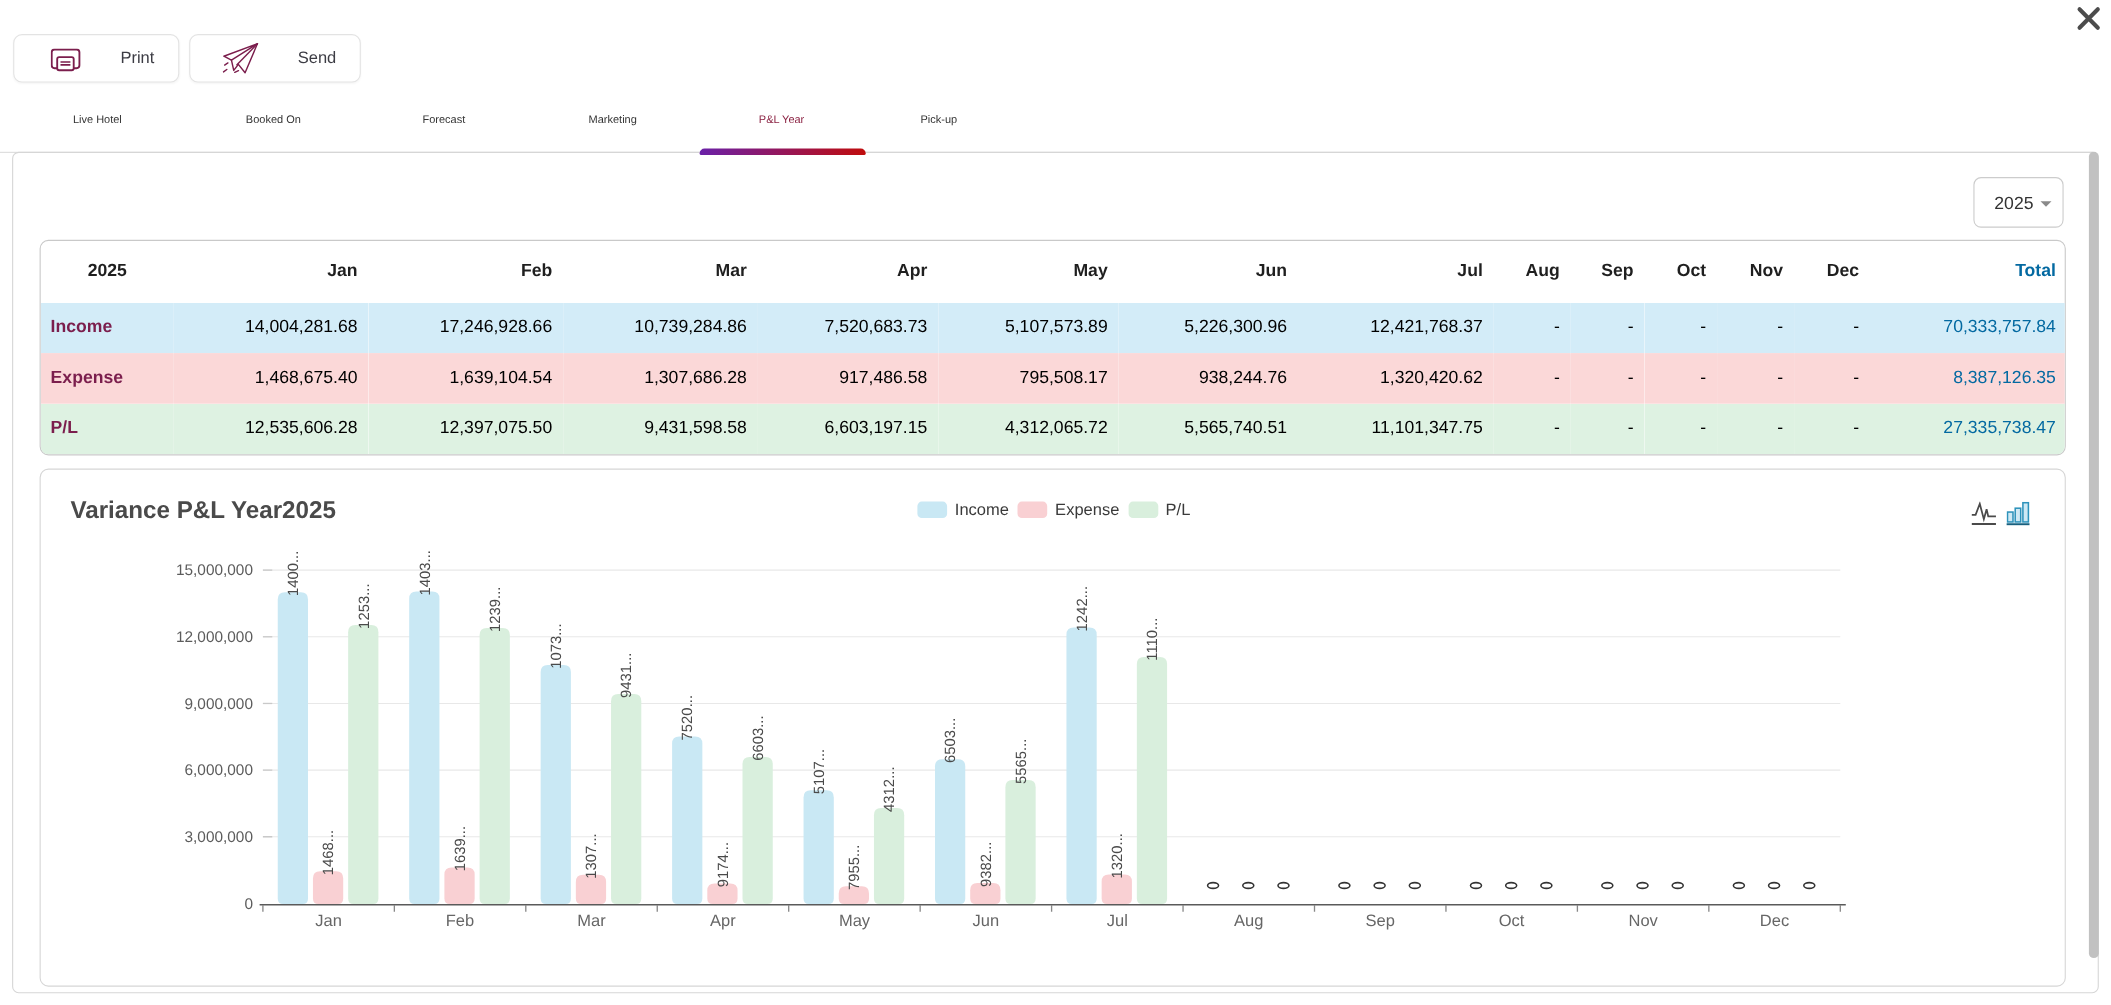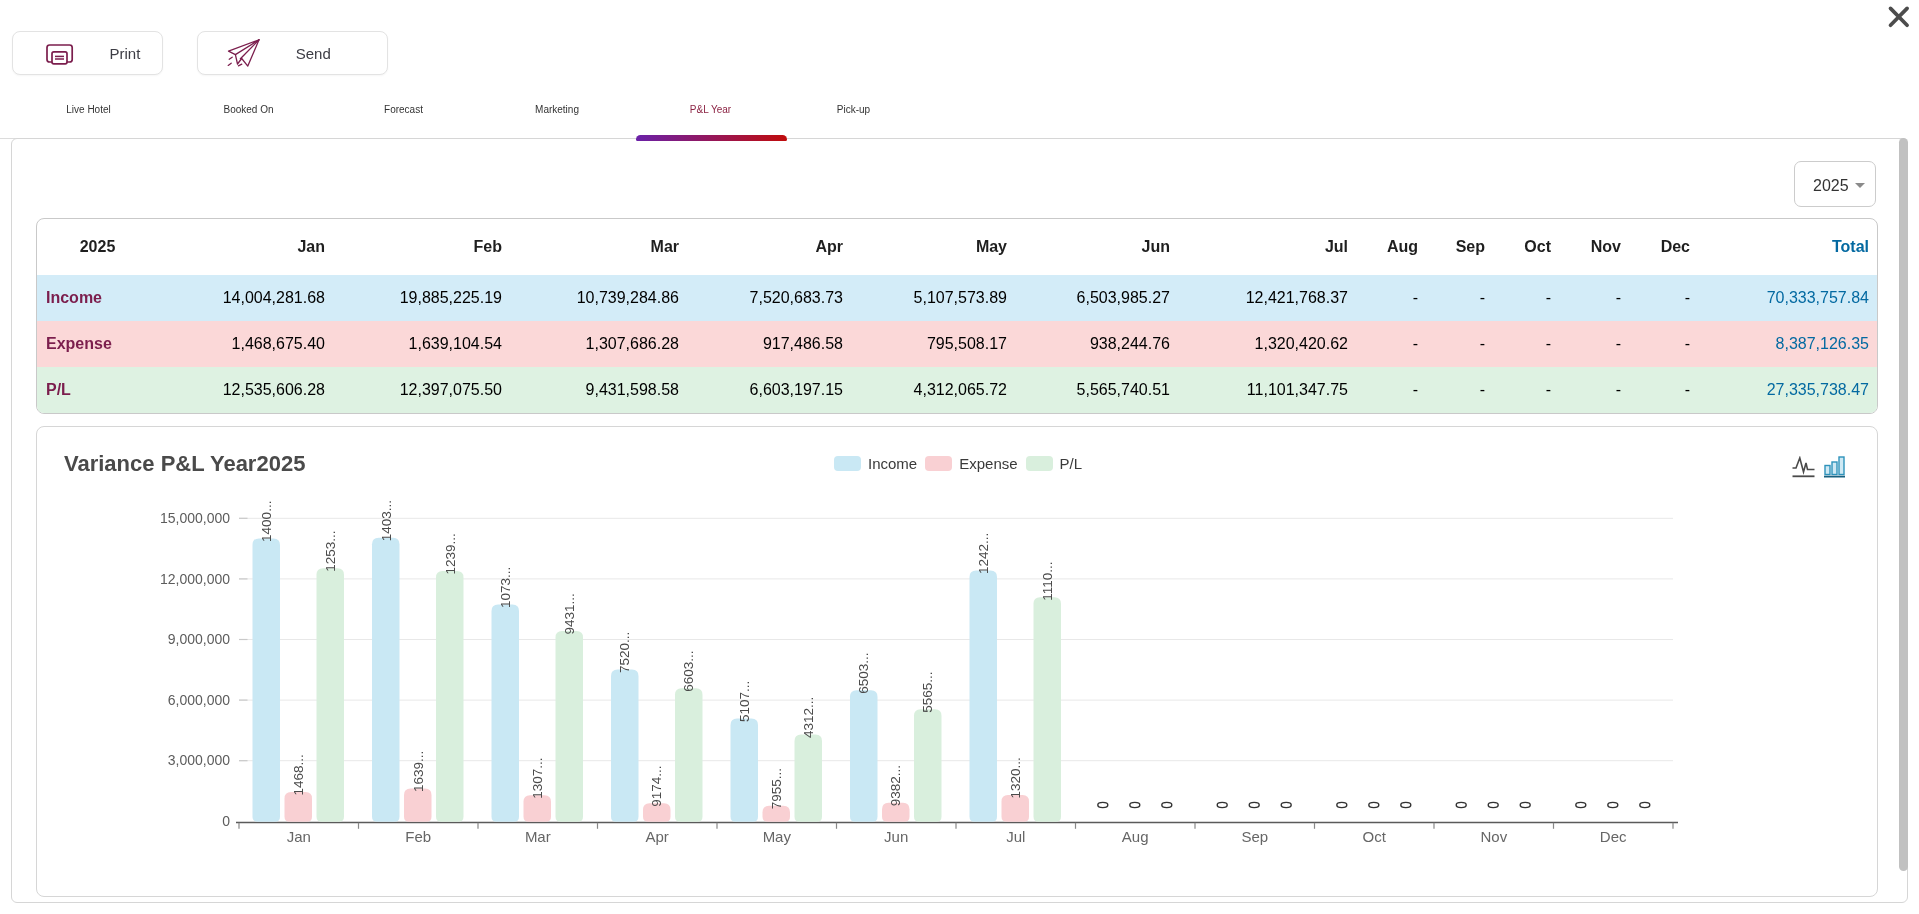--- a/index.html
+++ b/index.html
@@ -50,21 +50,21 @@
 
 <div class="btn" style="left:11.5px;width:151px;">
   <svg class="abs" style="left:33px;top:12px" width="28" height="24" viewBox="0 0 28 24">
     <rect x="1" y="1" width="25.2" height="17" rx="2.6" fill="none" stroke="#7b1e4d" stroke-width="1.7"></rect>
     <rect x="6" y="7.9" width="15" height="12" rx="1.8" fill="#fff" stroke="#7b1e4d" stroke-width="1.7"></rect>
     <line x1="9" y1="12.4" x2="18" y2="12.4" stroke="#7b1e4d" stroke-width="1.5"></line>
     <line x1="9" y1="15" x2="18" y2="15" stroke="#7b1e4d" stroke-width="1.5"></line>
   </svg>
   <span style="left:97px">Print</span>
 </div>
-<div class="btn" style="left:197px;width:191px;">
+<div class="btn" style="left:172px;width:156px;">
   <svg class="abs" style="left:26px;top:7px" width="38" height="32" viewBox="0 0 38 32" fill="none" stroke="#7b1e4d" stroke-width="1.3" stroke-linecap="round" stroke-linejoin="round">
     <path d="M35,0.8 L4.5,12.1 L11.4,15.6 Z"></path>
     <path d="M16.4,19.8 L35,0.8"></path>
     <path d="M11.4,15.6 L13.5,25 L17.7,19.5 L23.8,27.1 L35,0.8"></path>
     <path d="M5.2,20.2 L8.2,18.2 M4.2,26.4 L7.2,24.2 M14.4,26.8 L17.8,25.2"></path>
   </svg>
   <span style="left:97.7px">Send</span>
 </div>
 
 <span class="tab" style="left:88.5px">Live Hotel</span>
@@ -115,25 +115,25 @@
           <th>Aug</th>
           <th>Sep</th>
           <th>Oct</th>
           <th>Nov</th>
           <th>Dec</th>
           <th class="tot">Total</th>
         </tr>
         <tr class="ri">
           <td class="lbl">Income</td>
           <td>14,004,281.68</td>
-          <td>19,885,225.19</td>
+          <td>17,246,928.66</td>
           <td>10,739,284.86</td>
           <td>7,520,683.73</td>
           <td>5,107,573.89</td>
-          <td>6,503,985.27</td>
+          <td>5,226,300.96</td>
           <td>12,421,768.37</td>
           <td>-</td>
           <td>-</td>
           <td>-</td>
           <td>-</td>
           <td>-</td>
           <td class="tot">70,333,757.84</td>
         </tr>
         <tr class="re">
           <td class="lbl">Expense</td>

